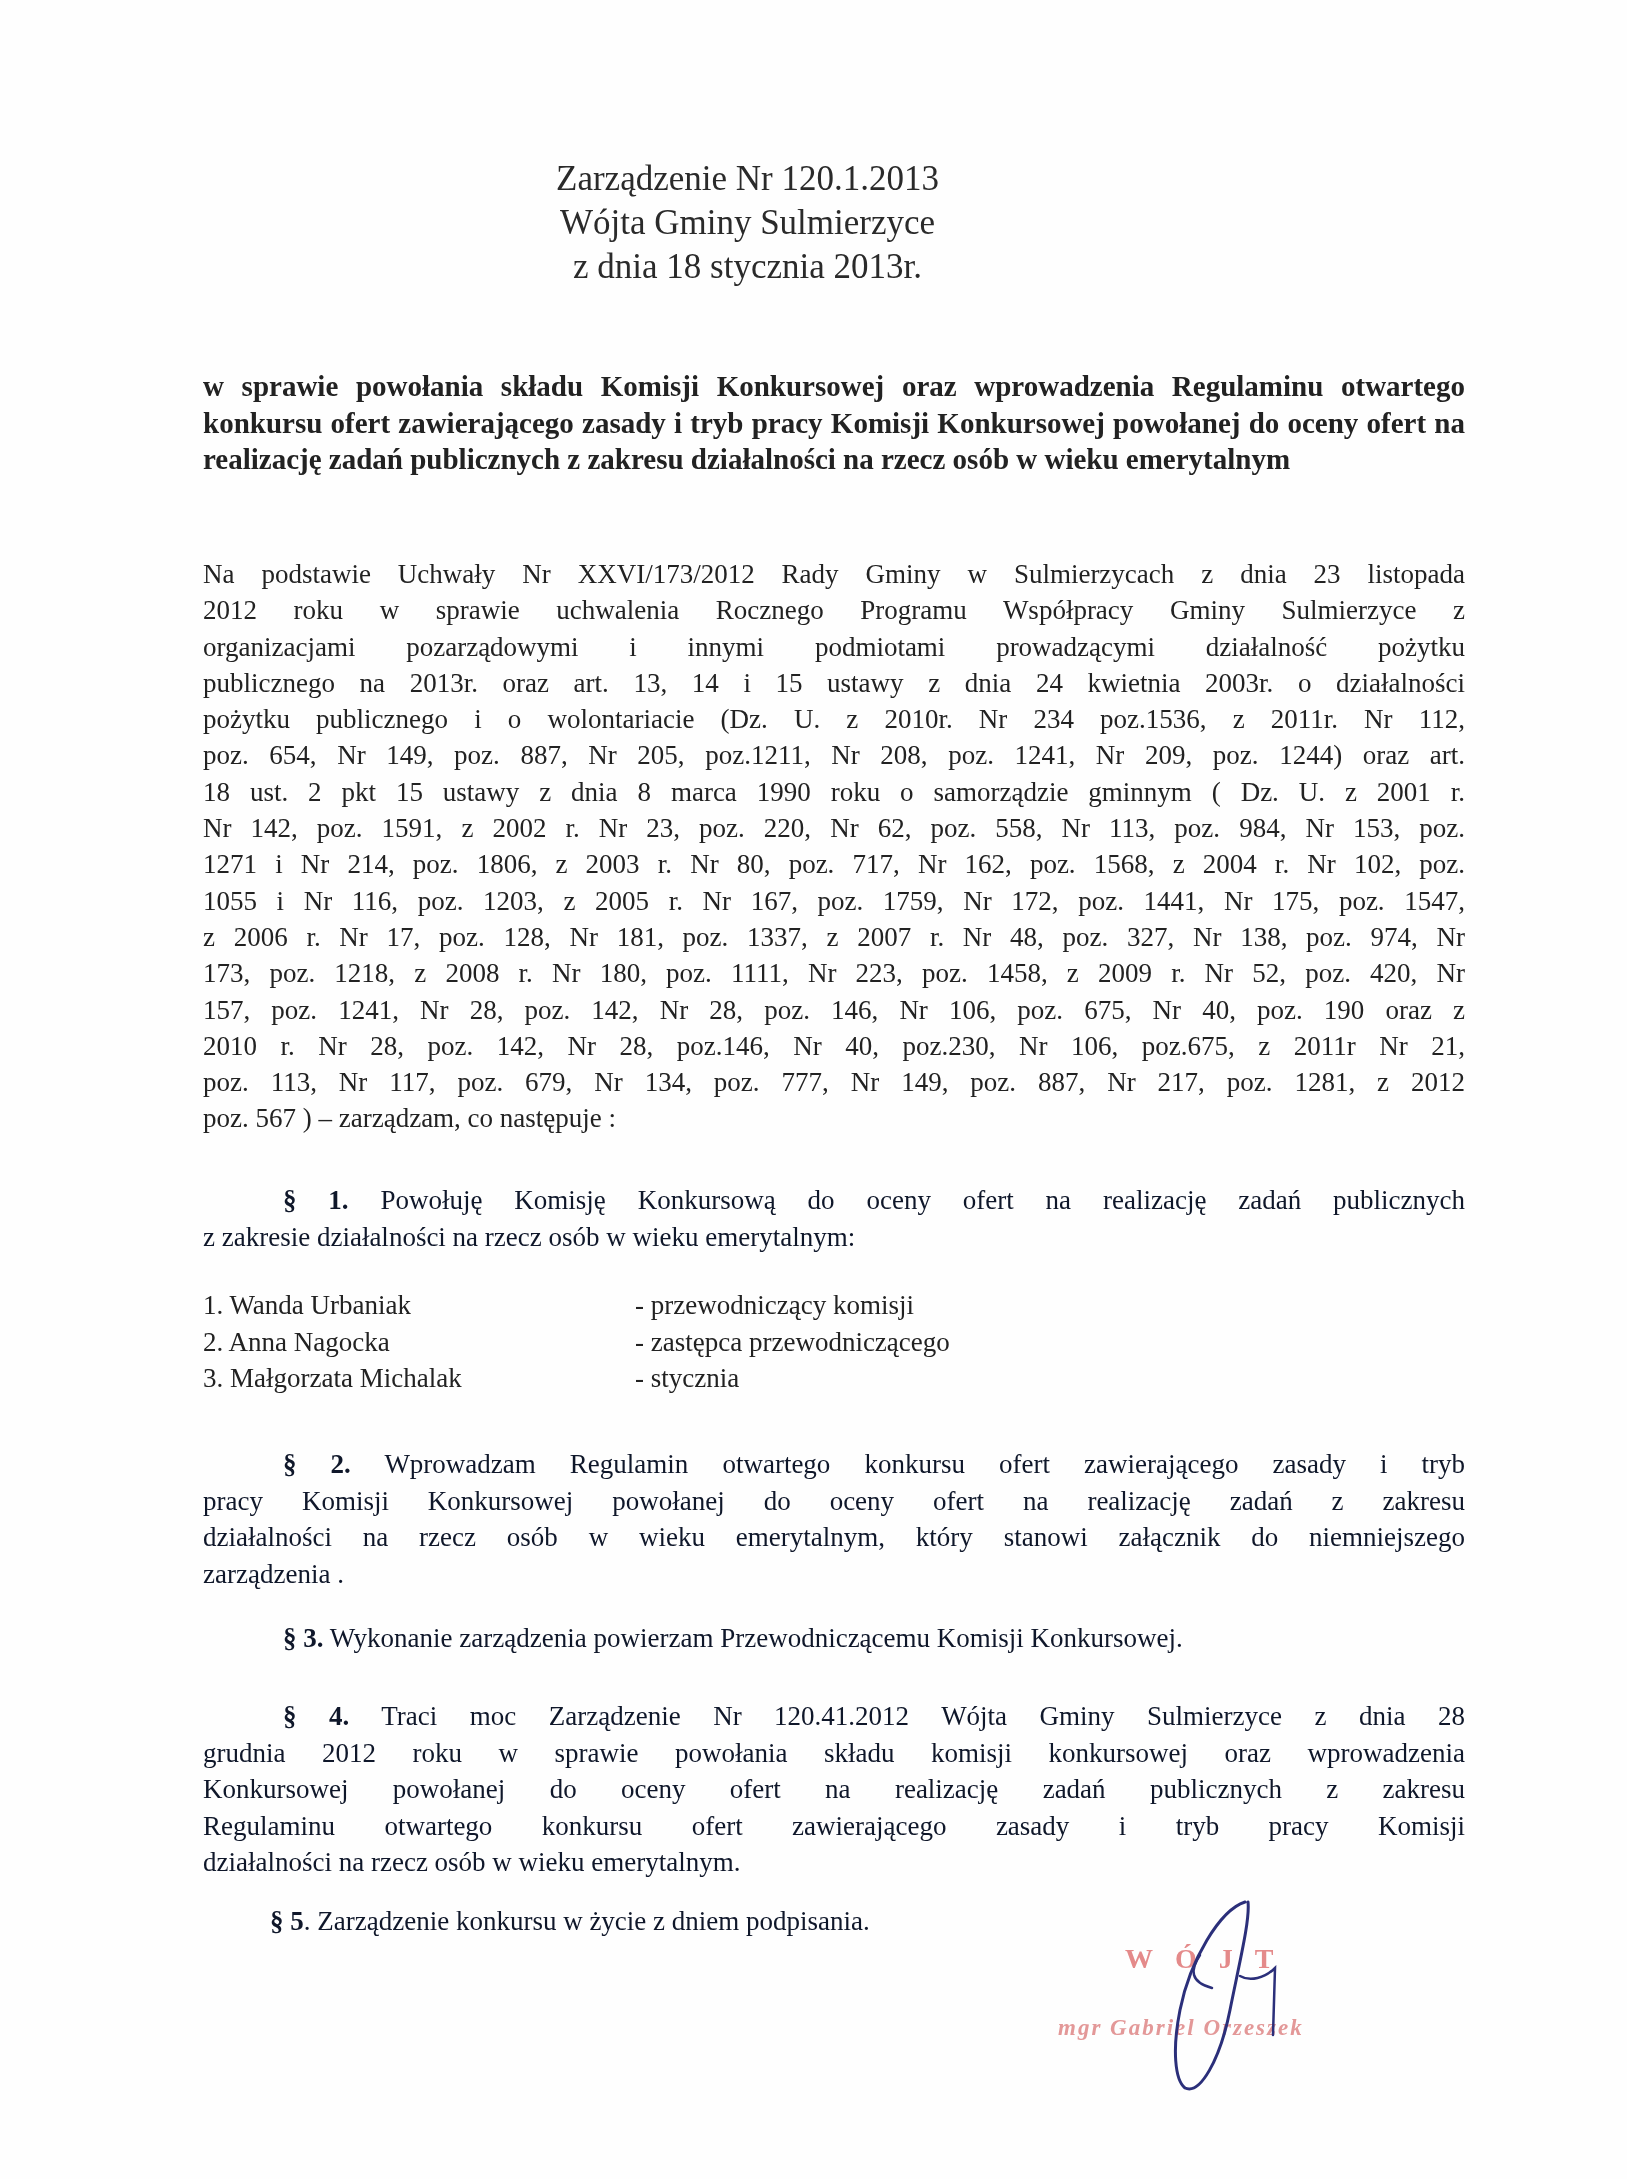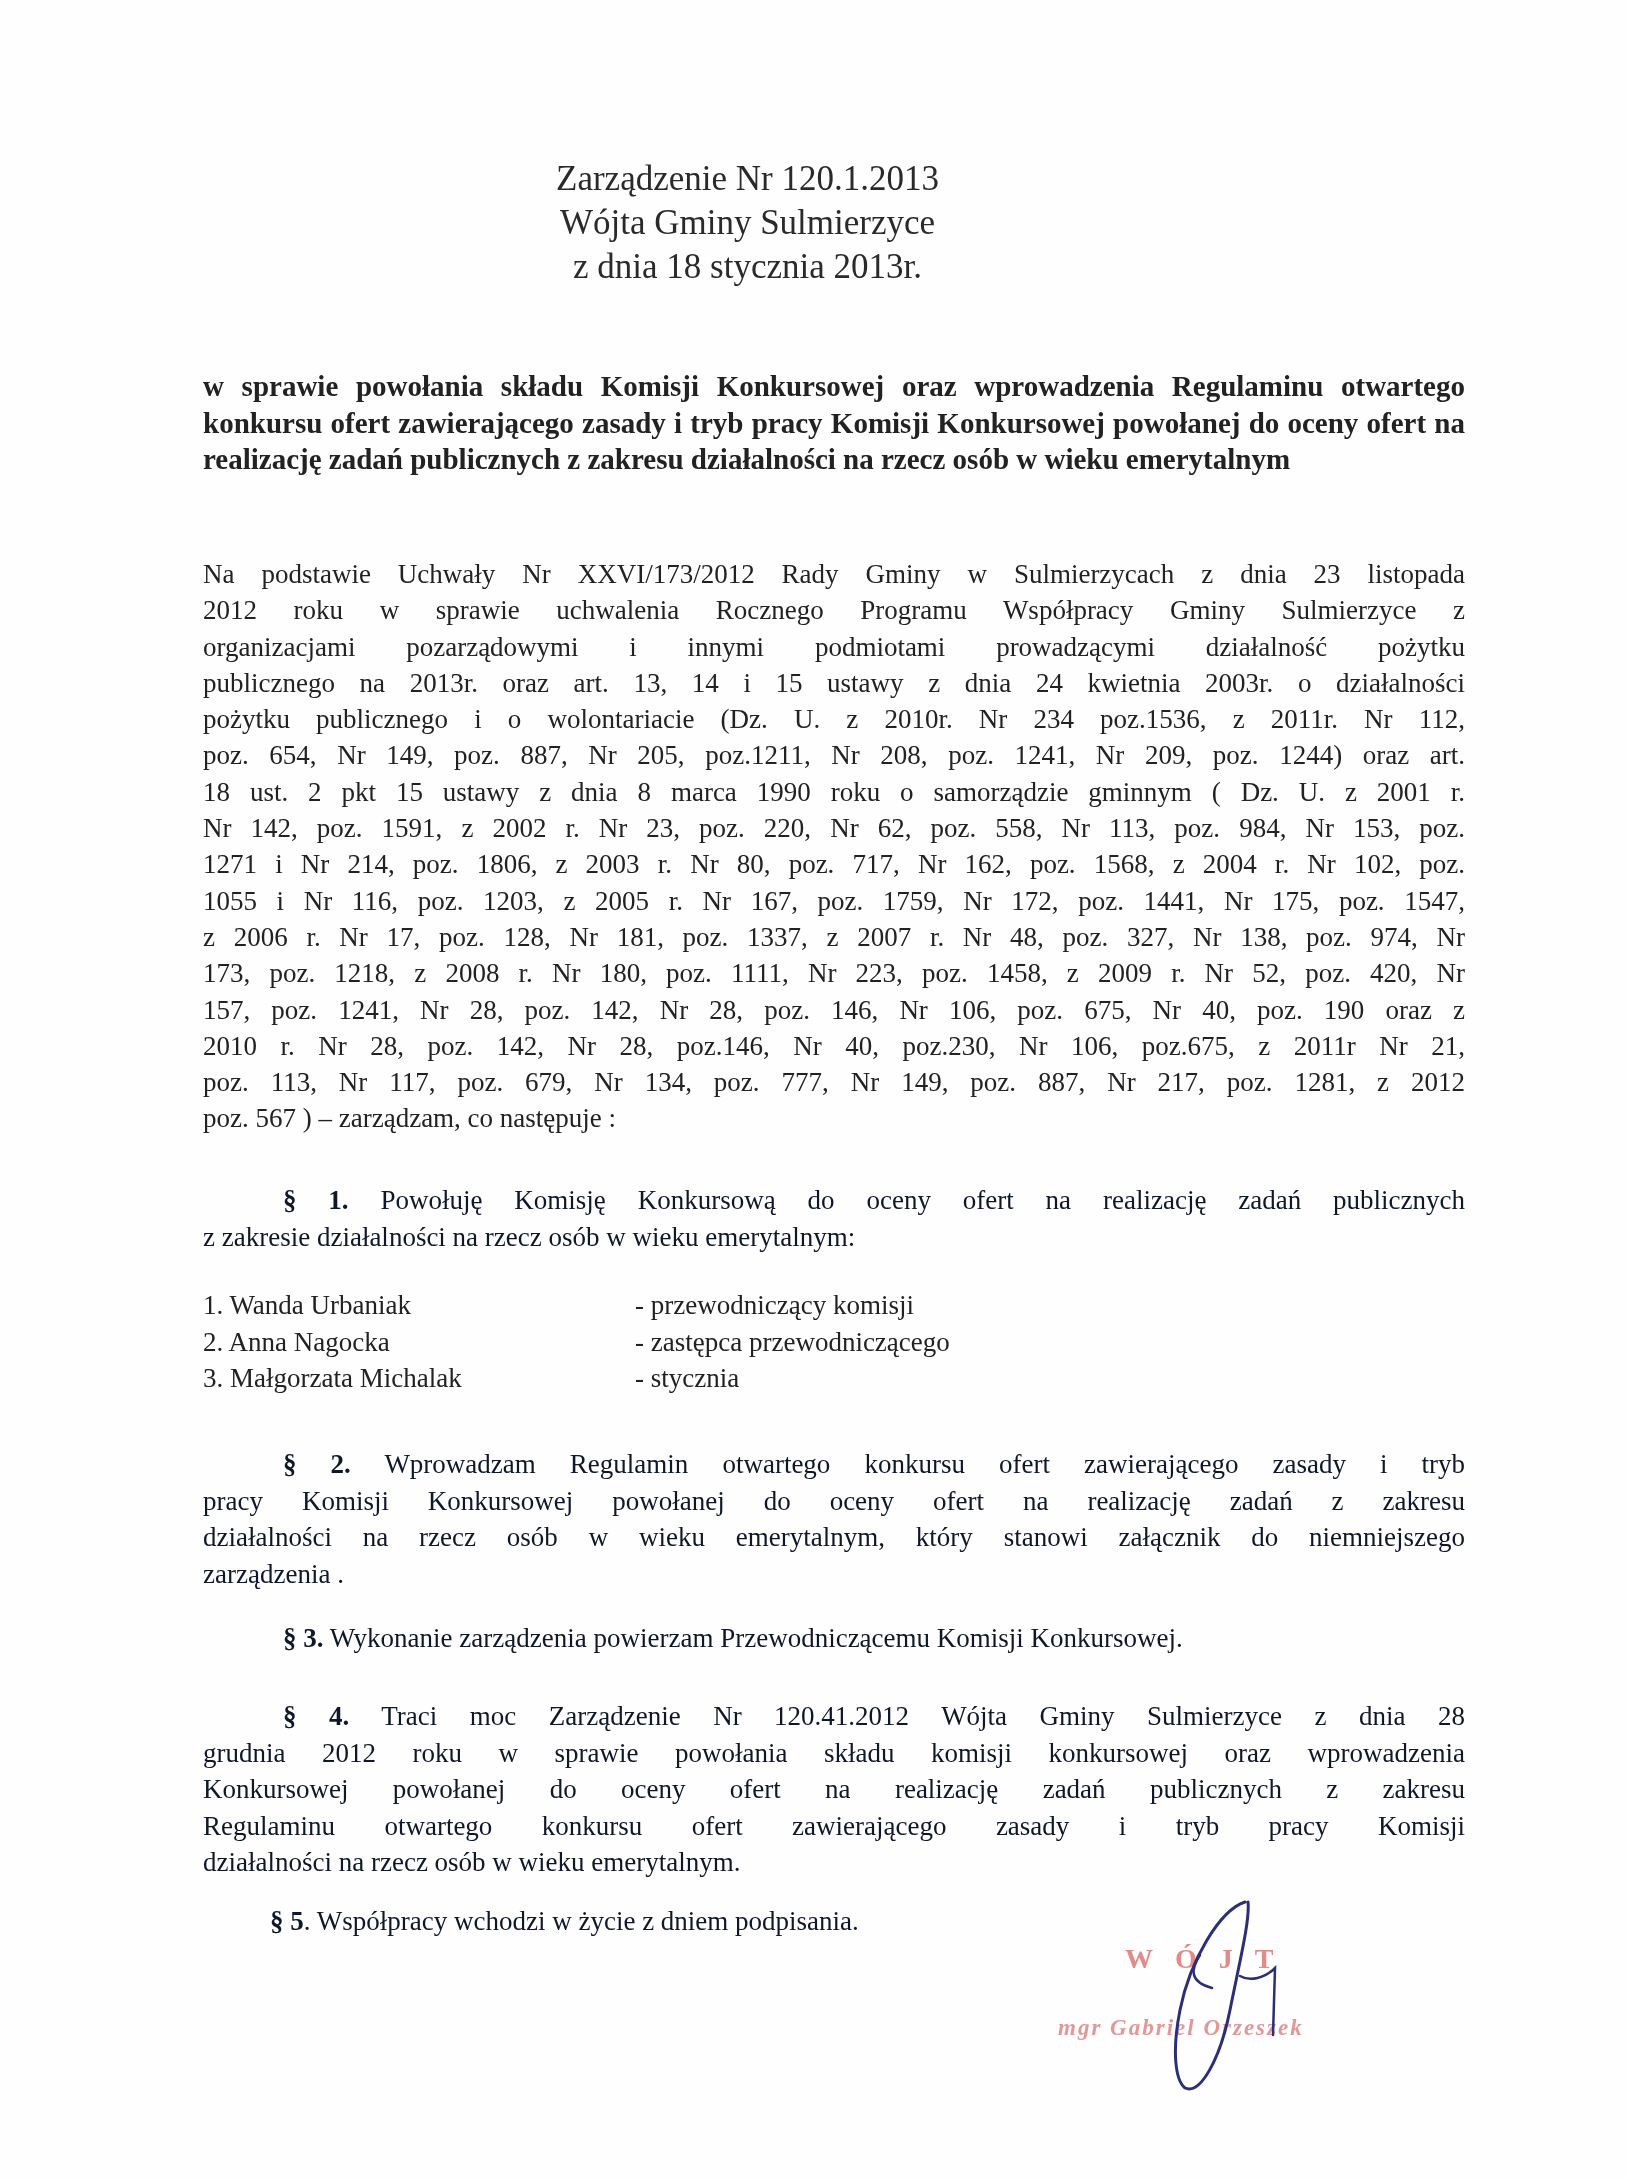--- a/index.html
+++ b/index.html
@@ -131,21 +131,21 @@
 
   <div class="par p4">
     <span class="line indent"><span class="sect">§ 4.</span><span> Traci moc Zarządzenie Nr 120.41.2012 Wójta Gminy Sulmierzyce  z dnia 28</span></span>
     <span class="line">grudnia 2012 roku w sprawie powołania składu komisji konkursowej oraz wprowadzenia</span>
     <span class="line">Konkursowej powołanej do oceny ofert na realizację zadań publicznych z zakresu</span>
     <span class="line">Regulaminu otwartego konkursu ofert zawierającego zasady i tryb pracy Komisji</span>
     <span class="line last">działalności na rzecz osób w wieku emerytalnym.</span>
   </div>
 
   <div class="par p5">
-    <span class="line last"><span class="sect">§ 5</span><span>. Współpracy wchodzi w życie z dniem podpisania.</span></span>
+    <span class="line last"><span class="sect">§ 5</span><span>. Zarządzenie konkursu w życie z dniem podpisania.</span></span>
   </div>
 
   <div class="stamp">
     <div class="stamp-title">WÓJT</div>
     <div class="stamp-name">mgr Gabriel Orzeszek</div>
     <svg class="signature" viewBox="0 0 380 240">
       <path d="M205 2 C180 10 150 60 140 110 C132 150 135 180 145 188 C160 195 180 160 190 110 C200 60 210 20 208 2" fill="none" stroke="#2b2f7a" stroke-width="3" stroke-linecap="round"></path>
       <path d="M160 55 C150 70 150 82 172 88" fill="none" stroke="#2b2f7a" stroke-width="2.5" stroke-linecap="round"></path>
       <path d="M200 76 C210 82 225 78 235 68 L233 135" fill="none" stroke="#2b2f7a" stroke-width="2.5" stroke-linecap="round"></path>
     </svg>

